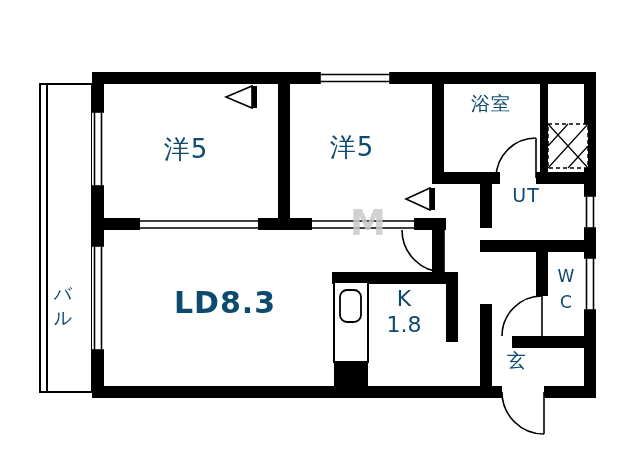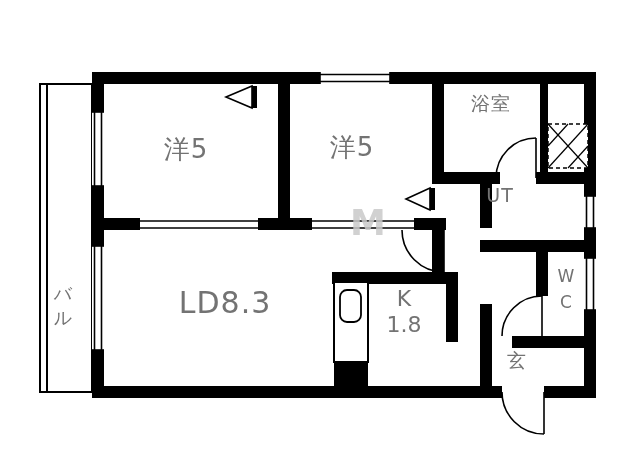--- a/index.html
+++ b/index.html
@@ -7,21 +7,21 @@
     position:relative;
     width:635px;height:461px;
     background:#ffffff;
     font-family:"DejaVu Sans","Liberation Sans",sans-serif;
     overflow:hidden;
   }
   .plan svg{position:absolute;left:0;top:0;}
   .lbl{
     position:absolute;
     transform:translate(-50%,-50%);
-    color:#737373;
+    color:#0c4a6e;
     white-space:nowrap;
     text-align:center;
     line-height:1.05;
     letter-spacing:1px;
   }
   .lbl.stack{display:flex;flex-direction:column;align-items:center;letter-spacing:0;}
   .lbl-room{font-size:26px;text-align:center;}
   .lbl-living{font-size:30px;}
   .lbl-small{font-size:19px;}
   .lbl-kitchen{font-size:22px;line-height:1.2;}
@@ -152,22 +152,22 @@
 
     <g fill="#fff" stroke="#000">
       <rect x="334" y="282" width="34" height="80" stroke-width="2"></rect>
       <rect x="340" y="290" width="21" height="32" rx="7" stroke-width="1.8"></rect>
     </g>
   </svg>
 
   <div class="lbl lbl-room" style="left:186px;top:150px;">洋5</div>
   <div class="lbl lbl-room" style="left:352px;top:148px;">洋5</div>
   <div class="lbl lbl-small" style="left:491px;top:104px;">浴室</div>
-  <div class="lbl lbl-small" style="left:500px;top:196px;">UT</div>
-  <div class="lbl lbl-living" style="left:225px;top:303px;">LD8.3</div>
+  <div class="lbl lbl-small" style="left:526px;top:196px;">UT</div>
+  <div class="lbl lbl-living" style="left:225px;top:303px;font-weight:bold;">LD8.3</div>
 
   <div class="lbl stack lbl-kitchen" style="left:404px;top:312px;">
     <span>K</span>
     <span>1.8</span>
   </div>
 
   <div class="lbl stack lbl-wc" style="left:566px;top:289px;">
     <span>W</span>
     <span>C</span>
   </div>

